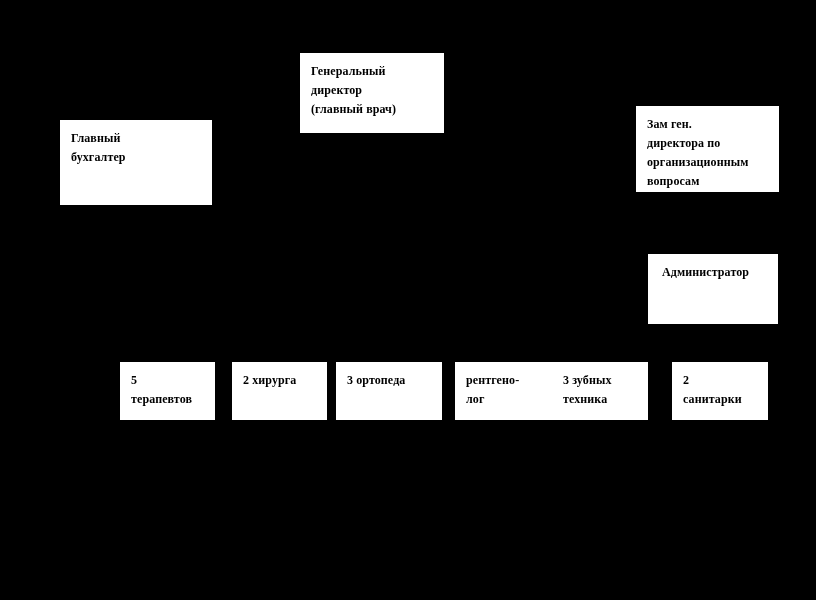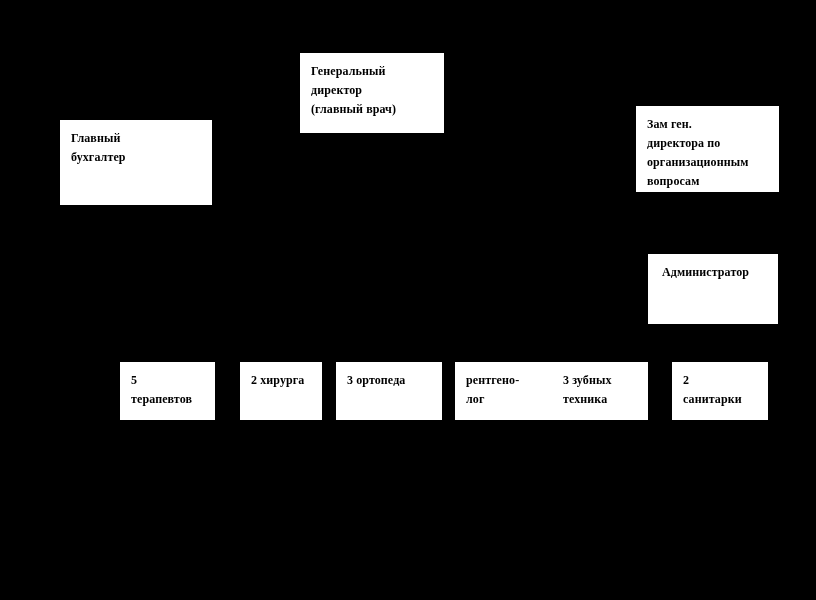--- a/index.html
+++ b/index.html
@@ -29,21 +29,21 @@
     overflow: hidden;
   }
   
   #node-director    { left: 300px; top: 53px;  width: 144px; height: 80px; }
   #node-accountant  { left: 60px;  top: 120px; width: 152px; height: 85px; }
   #node-deputy      { left: 636px; top: 106px; width: 143px; height: 86px; }
   #node-admin       { left: 648px; top: 218px; width: 130px; height: 70px; padding-left: 14px; margin-top: 36px; }
   
   .staff { top: 362px; height: 58px; }
   #node-staff-0 { left: 120px; width: 95px; }
-  #node-staff-1 { left: 240px; width: 82px; }
+  #node-staff-1 { left: 232px; width: 95px; }
   #node-staff-2 { left: 336px; width: 106px; }
   #node-staff-3 { left: 443px; width: 97px; margin-left: 12px; }
   #node-staff-4 { left: 552px; width: 96px; }
   #node-staff-5 { left: 672px; width: 96px; }
 </style>
 </head>
 <body>
 
 <div id="canvas">
 

